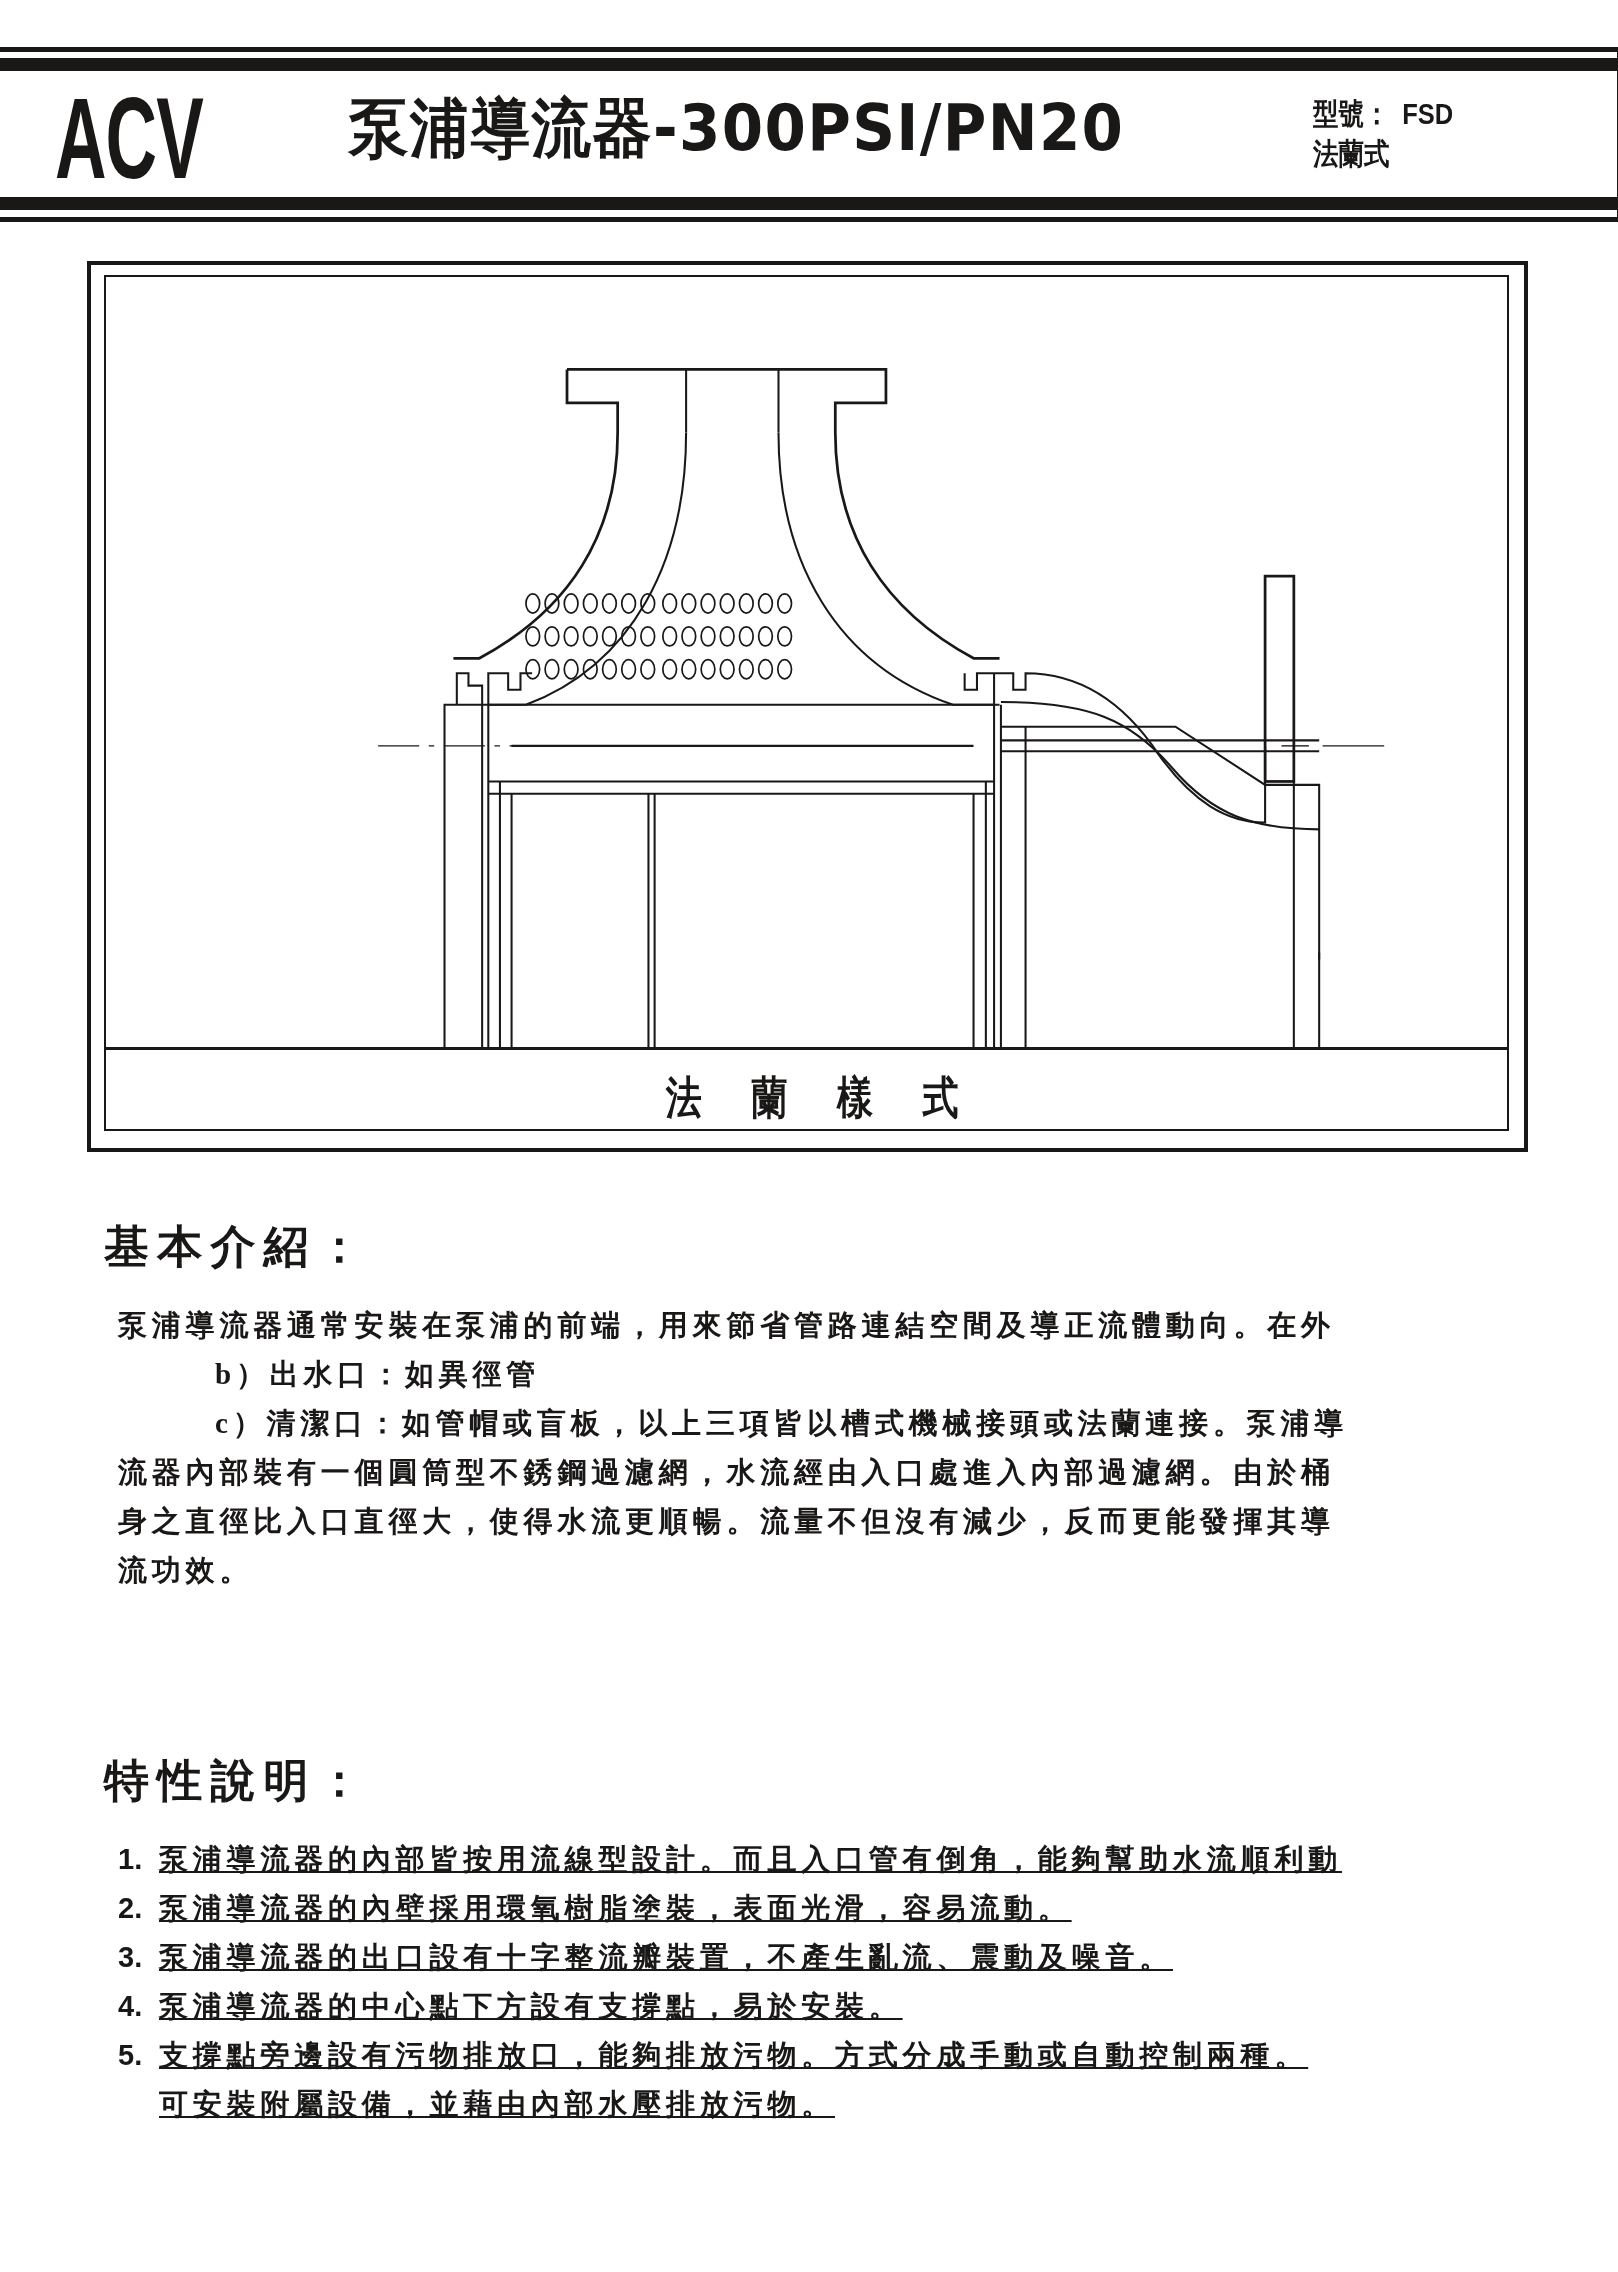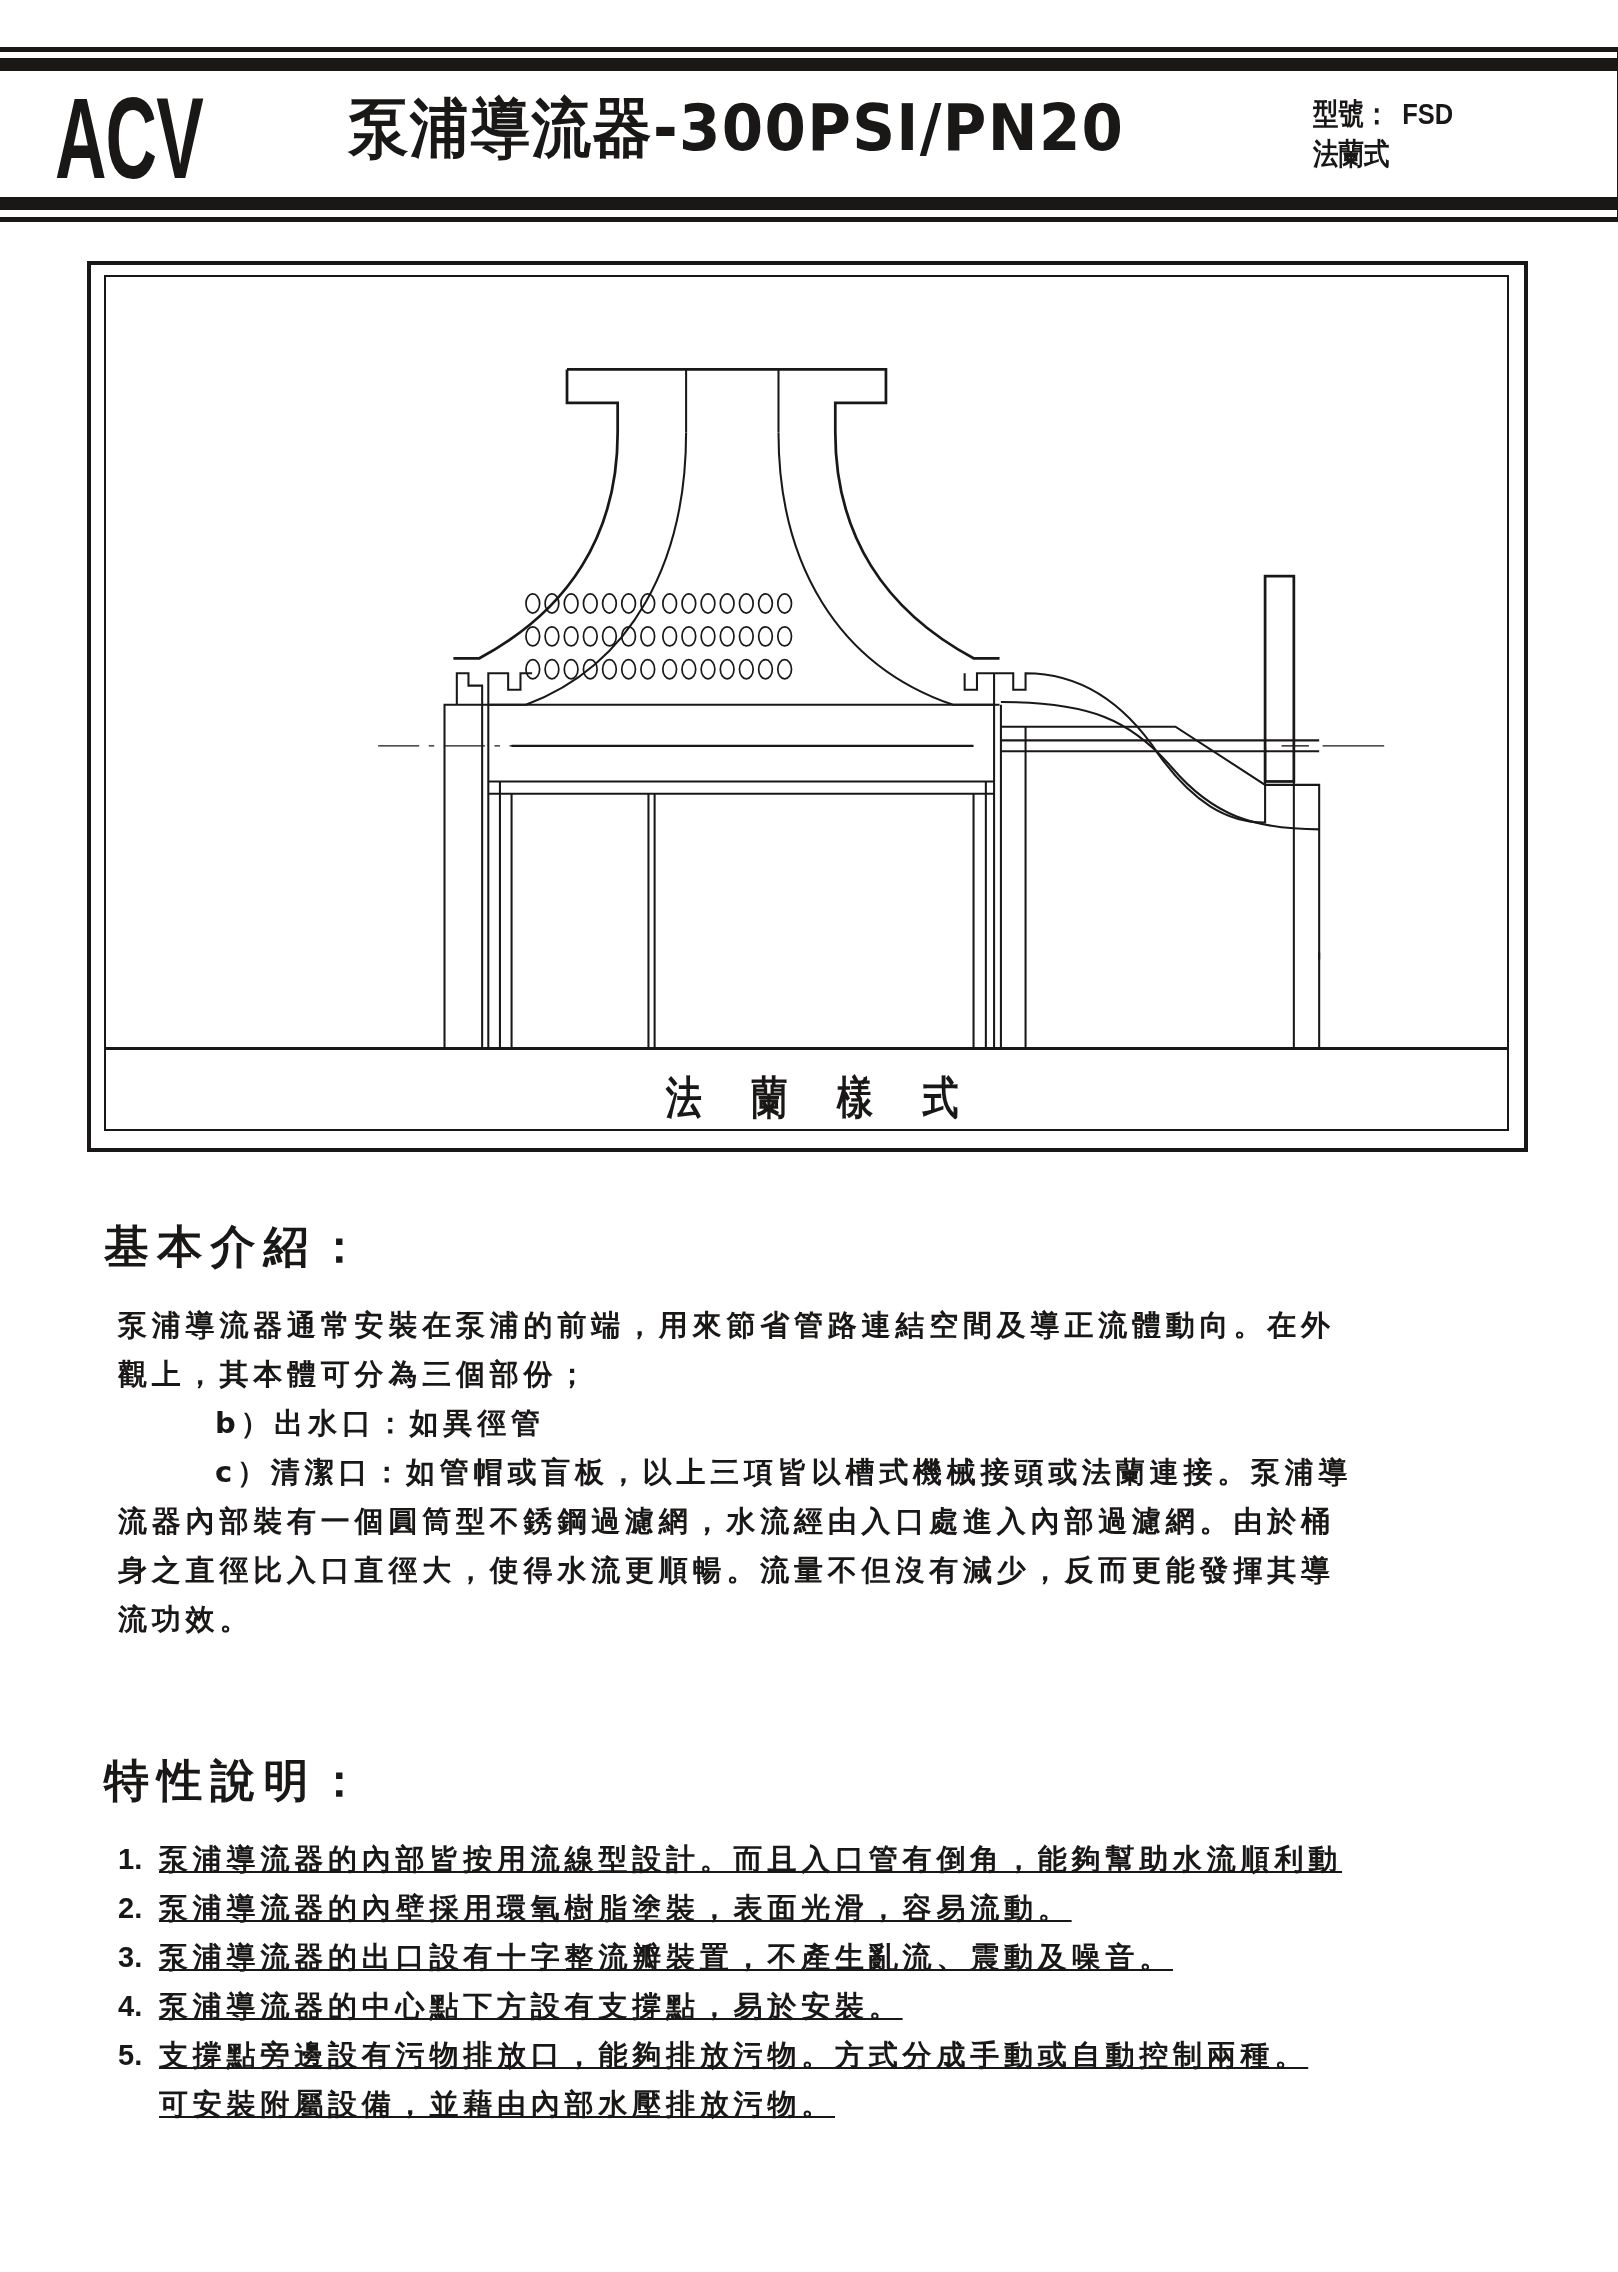--- a/index.html
+++ b/index.html
@@ -54,21 +54,21 @@
 
   
   .h2 {
     position: absolute; left: 104px; font-weight: 700; font-size: 45px;
     letter-spacing: 8.2px; line-height: 1; text-align: center;
   }
   .para {
     position: absolute; left: 118px; width: 1390px;
     font-weight: 700; font-size: 29px; line-height: 49px; letter-spacing: 4.8px;
   }
-  .para .line { display: block; white-space: nowrap; height: 49px; }
+  .para .line { display: block; white-space: nowrap; height: 49px; font-family: Liberation Serif, serif; }
   .para .indent { padding-left: 97px; }
   .feat-line { display: block; white-space: nowrap; height: 49px; text-decoration: underline; }
   .feat-line .num { display: inline-block; width: 41px; letter-spacing: 0; font-family: "Liberation Sans", sans-serif; }
   .feat-line.cont { padding-left: 41px; }
 </style>
 </head>
 <body>
 
 <div class="bar" style="top:47px;width:1617px;height:4.8px;"></div>
 <div class="bar" style="top:58px;width:1617px;height:13px;"></div>
@@ -196,21 +196,20 @@
 </svg>
 
 <div class="caption-divider"></div>
 <div class="caption">
   <span>法蘭樣式</span>
 </div>
 
 <div class="h2" style="top:1224px;">基本介紹：</div>
 <div class="para" style="top:1301px;">
   <span class="line">泵浦導流器通常安裝在泵浦的前端，用來節省管路連結空間及導正流體動向。在外</span>
-  <span class="line">觀上，其本體可分為三個部份；</span>
   <span class="line indent"><span>b）</span><span>出水口：如異徑管</span></span>
   <span class="line indent"><span>c）</span><span>清潔口：如管帽或盲板，以上三項皆以槽式機械接頭或法蘭連接。泵浦導</span></span>
   <span class="line">流器內部裝有一個圓筒型不銹鋼過濾網，水流經由入口處進入內部過濾網。由於桶</span>
   <span class="line">身之直徑比入口直徑大，使得水流更順暢。流量不但沒有減少，反而更能發揮其導</span>
   <span class="line">流功效。</span>
 </div>
 
 <div class="h2" style="top:1758px;">特性說明：</div>
 <div class="para" style="top:1835px;">
   <span class="feat-line"><span class="num">1.</span><span>泵浦導流器的內部皆按用流線型設計。而且入口管有倒角，能夠幫助水流順利動</span></span>

